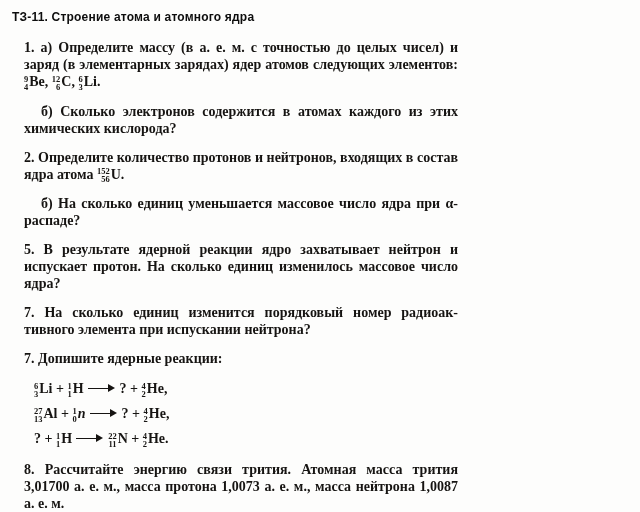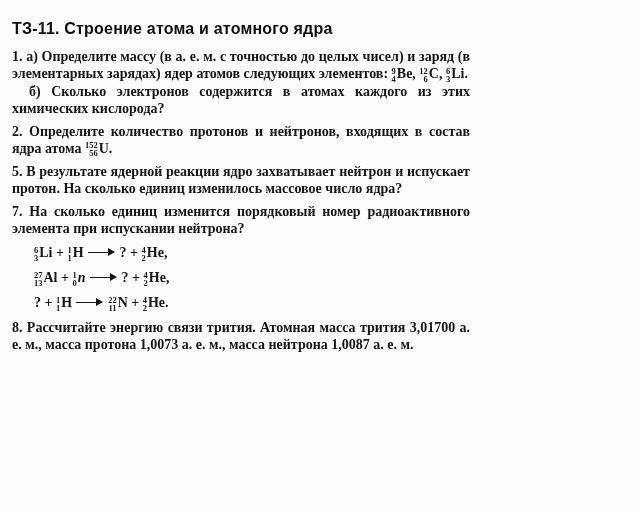--- a/index.html
+++ b/index.html
@@ -4,27 +4,27 @@
 <style>
   html,body { margin:0; padding:0; background:#ffffff; }
   .page {
     position:relative; width:640px; height:512px; box-sizing:border-box;
     background:#fdfdfc; color:#161412; overflow:hidden;
     padding:7px 0 0 12px;
     font-family:"Liberation Serif", serif;
   }
   .title {
     font-family:"Liberation Sans", sans-serif;
-    font-weight:700; font-size:16px; line-height:20px;
-    letter-spacing:0.2px; margin:12px 0 9px 0; color:#0d0d0d;
+    font-weight:700; font-size:12px; line-height:20px;
+    letter-spacing:0.2px; margin:0 0 9px 0; color:#0d0d0d;
   }
   .col { width:458px; }
   .prob { margin:0 0 6px 0; }
   .para {
-    margin:0; font-size:14px; line-height:17px; font-weight:700;
+    margin:12px; font-size:14px; line-height:17px; font-weight:700;
     text-align:justify; text-justify:inter-word;font-family:Liberation Serif, serif;
   }
   .indent { text-indent:17px; }
   .rxblock { margin:5px 0 2px 22px; }
   .rx {
     font-size:14px; font-weight:700; line-height:20px;
     white-space:nowrap; margin:0 0 5px 0;
   }
   
   .nuc { display:inline-block; white-space:nowrap; }
@@ -50,32 +50,34 @@
     <div class="prob">
       <p class="para"><span>1. а) Определите массу (в а. е. м. с точностью до целых чисел) и заряд (в элементарных зарядах) ядер атомов следующих элементов: </span><span class="nuc"><span class="st"><span class="ms">9</span><span class="ch">4</span></span><span class="sy">Be</span></span><span>, </span><span class="nuc"><span class="st"><span class="ms">12</span><span class="ch">6</span></span><span class="sy">C</span></span><span>, </span><span class="nuc"><span class="st"><span class="ms">6</span><span class="ch">3</span></span><span class="sy">Li</span></span><span>.</span></p>
       <p class="para indent"><span>б) Сколько электронов содержится в атомах каждого из этих химических кислорода?</span></p>
     </div>
 
     <div class="prob">
       <p class="para"><span>2. Определите количество протонов и нейтронов, входящих в состав ядра атома </span><span class="nuc"><span class="st"><span class="ms">152</span><span class="ch">56</span></span><span class="sy">U</span></span><span>.</span></p>
     </div>
 
     <div class="prob">
+      <p class="para indent"><span>б) На сколько единиц уменьшается массовое число ядра при α-распаде?</span></p>
     </div>
 
 
     <div class="prob">
       <p class="para"><span>5. В результате ядерной реакции ядро захватывает нейтрон и испускает протон. На сколько единиц изменилось массовое число ядра?</span></p>
     </div>
 
     <div class="prob">
       <p class="para"><span>7. На сколько единиц изменится порядковый номер радиоак­тивного элемента при испускании нейтрона?</span></p>
     </div>
 
     <div class="prob">
+      <p class="para"><span>7. Допишите ядерные реакции:</span></p>
       <div class="rxblock">
         <div class="rx"><span class="nuc"><span class="st"><span class="ms">6</span><span class="ch">3</span></span><span class="sy">Li</span></span><span> + </span><span class="nuc"><span class="st"><span class="ms">1</span><span class="ch">1</span></span><span class="sy">H</span></span><span class="arr"></span><span>? + </span><span class="nuc"><span class="st"><span class="ms">4</span><span class="ch">2</span></span><span class="sy">He</span></span><span>,</span></div>
         <div class="rx"><span class="nuc"><span class="st"><span class="ms">27</span><span class="ch">13</span></span><span class="sy">Al</span></span><span> + </span><span class="nuc"><span class="st"><span class="ms">1</span><span class="ch">0</span></span><span class="sy it">n</span></span><span class="arr"></span><span>? + </span><span class="nuc"><span class="st"><span class="ms">4</span><span class="ch">2</span></span><span class="sy">He</span></span><span>,</span></div>
         <div class="rx"><span>? + </span><span class="nuc"><span class="st"><span class="ms">1</span><span class="ch">1</span></span><span class="sy">H</span></span><span class="arr"></span><span class="nuc"><span class="st"><span class="ms">22</span><span class="ch">11</span></span><span class="sy">N</span></span><span> + </span><span class="nuc"><span class="st"><span class="ms">4</span><span class="ch">2</span></span><span class="sy">He</span></span><span>.</span></div>
       </div>
     </div>
 
     <div class="prob">
       <p class="para"><span>8. Рассчитайте энергию связи трития. Атомная масса трития 3,01700 а. е. м., масса протона 1,0073 а. е. м., масса нейтрона 1,0087 а. е. м.</span></p>
     </div>

